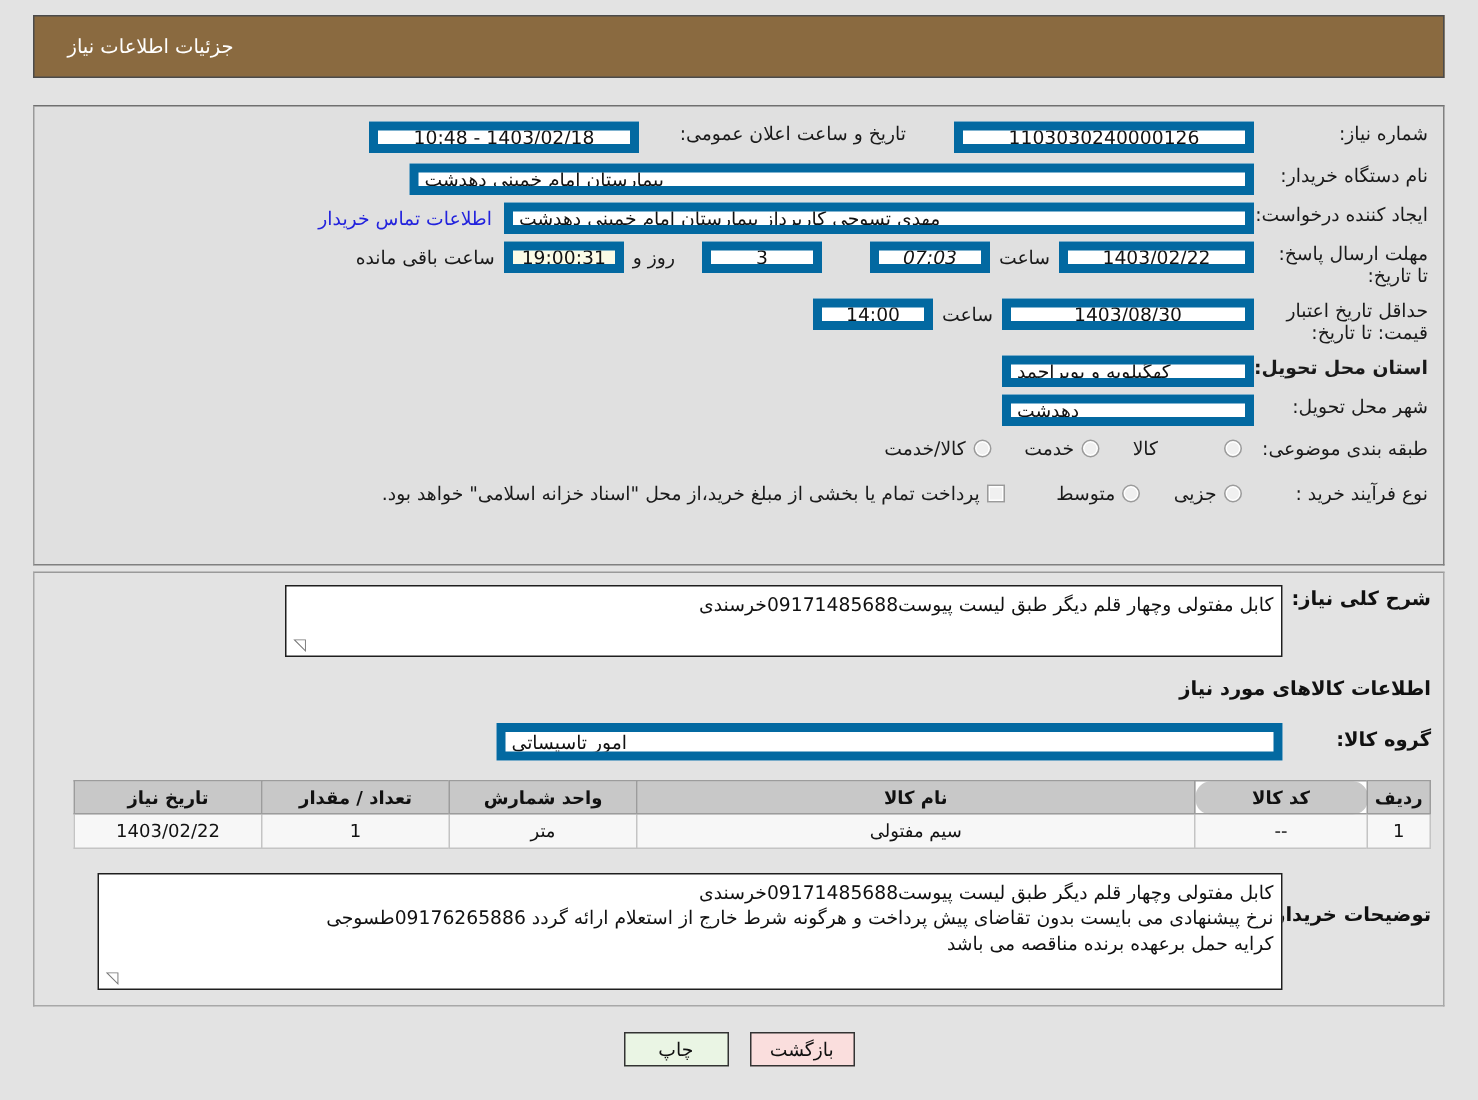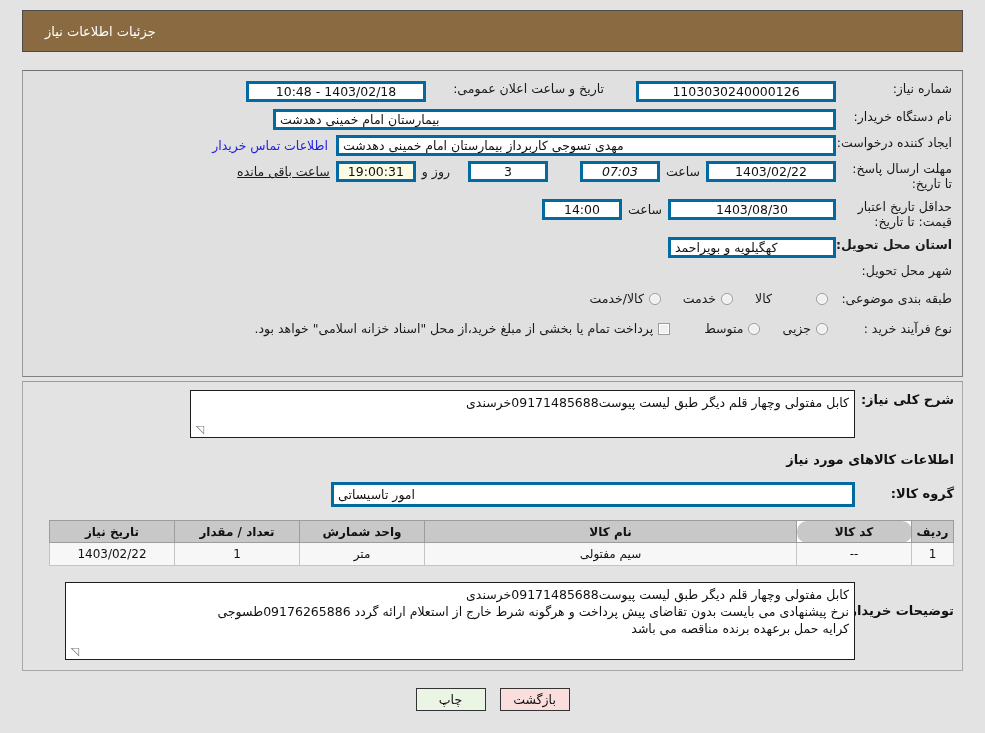--- a/index.html
+++ b/index.html
@@ -80,21 +80,21 @@
     font-size: 12.5px;
     color: #1a1a1a;
     text-align: right;
     line-height: 15px;
     white-space: nowrap;
   }
   .lbl.wrap { white-space: normal; line-height: 15px; }
 
   .inp {
     background: #ffffff;
-    border: 3px solid #0369a1;
+    border: 6px solid #0369a1;
     height: 21px;
     font-size: 12.5px;
     color: #111;
     display: flex; align-items: center;
     padding: 0 4px;
     overflow: hidden;
     white-space: nowrap;
   }
   .inp.center { justify-content: center; }
   .inp.right  { justify-content: flex-end; }
@@ -248,37 +248,38 @@
     </div>
 
     <div class="row" style="top:90px; right:10px;">
       <div class="lbl wrap" style="width:110px;">مهلت ارسال پاسخ: تا تاریخ:</div>
       <div class="inp center" style="width:130px; margin-right:6px;">1403/02/22</div>
       <div class="smalltxt" style="margin-right:6px; line-height:21px;">ساعت</div>
       <div class="inp center" style="width:80px; margin-right:6px;font-style:italic;">07:03</div>
       <div class="inp center" style="width:80px; margin-right:32px;">3</div>
       <div class="smalltxt" style="margin-right:18px; line-height:21px;text-align:center;">روز و</div>
       <div class="inp timer" style="width:80px; margin-right:6px;">19:00:31</div>
-      <div class="smalltxt" style="margin-right:6px; line-height:21px;text-decoration:underline;">ساعت باقی مانده</div>
+      <div class="smalltxt" style="margin-right:6px; line-height:21px;">ساعت باقی مانده</div>
     </div>
 
     <div class="row" style="top:128px; right:10px;">
       <div class="lbl wrap" style="width:110px;">حداقل تاریخ اعتبار قیمت: تا تاریخ:</div>
       <div class="inp center" style="width:168px; margin-right:6px;">1403/08/30</div>
       <div class="smalltxt" style="margin-right:6px; line-height:21px;">ساعت</div>
       <div class="inp center" style="width:80px; margin-right:6px;">14:00</div>
     </div>
 
     <div class="row" style="top:166px; right:10px;">
       <div class="lbl" style="width:110px;font-weight:bold;">استان محل تحویل:</div>
       <div class="inp right" style="width:168px; margin-right:6px;">کهگیلویه و بویراحمد</div>
     </div>
 
     <div class="row" style="top:192px; right:10px;">
       <div class="lbl" style="width:110px;">شهر محل تحویل:</div>
+      <div class="inp right" style="width:168px; margin-right:6px;">دهدشت</div>
     </div>
 
     <div class="row" style="top:220px; right:10px; align-items:center;">
       <div class="lbl" style="width:110px;">طبقه بندی موضوعی:</div>
       <div class="optgrp" style="margin-right:14px;gap:44px;">
         <span class="radio"></span>
         <span class="smalltxt">کالا</span>
       </div>
       <div class="optgrp" style="margin-right:22px;">
         <span class="radio"></span>

